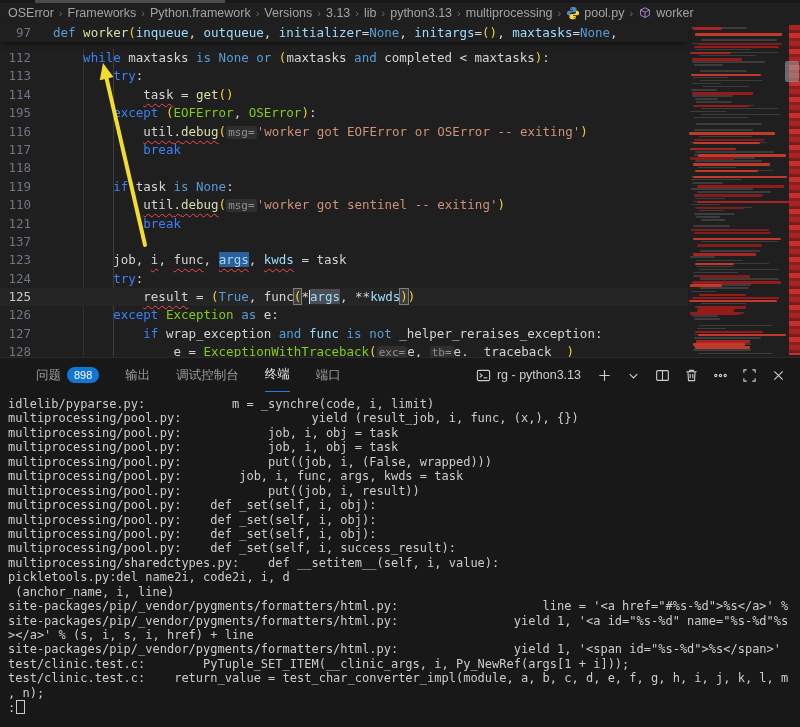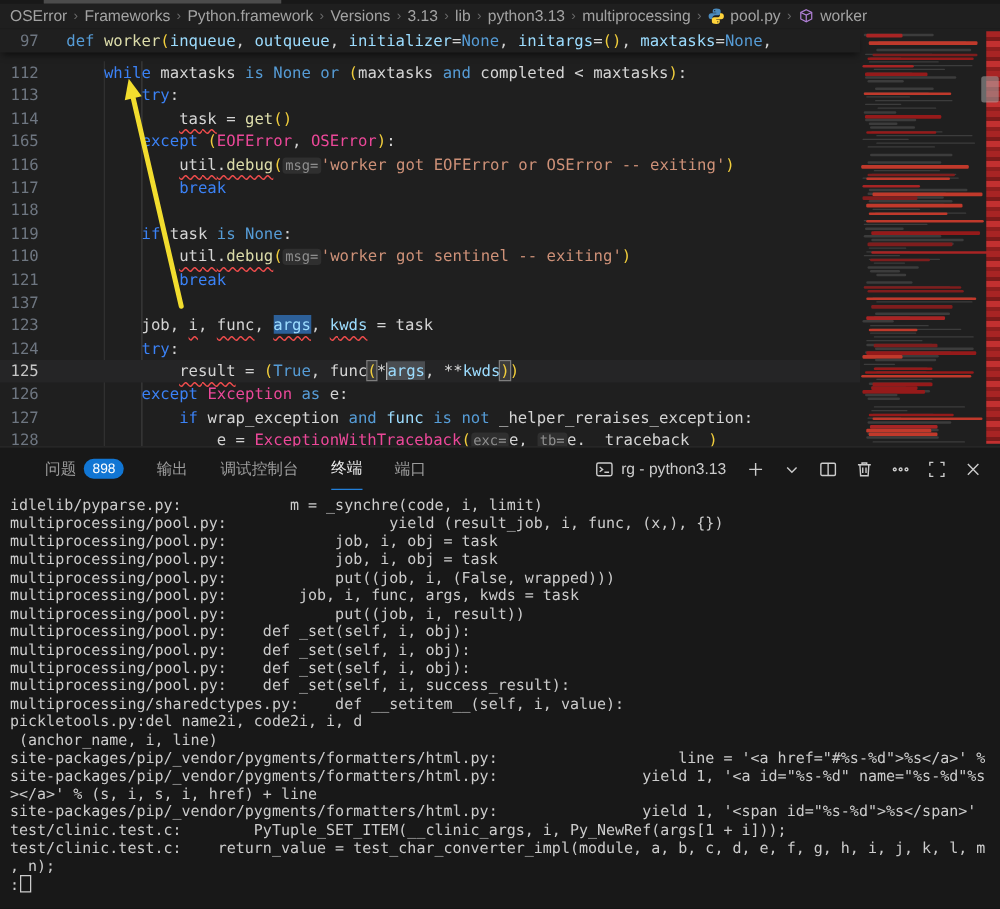--- a/index.html
+++ b/index.html
@@ -18,21 +18,21 @@
   .g1{left:83px;} .g2{left:113px;background:#3d3d3d;}
   .code-row,.sticky{position:relative;white-space:pre;height:18.4px;line-height:18.4px;
       font-family:"DejaVu Sans Mono","Liberation Mono",monospace;font-size:12.5px;color:#d4d4d4;z-index:2;}
   .sticky{position:absolute;top:1px;left:0;width:688px;background:#1f1f1f;z-index:4;
       box-shadow:0 4px 6px -2px rgba(0,0,0,0.55);}
   #codeRows{position:absolute;top:26px;left:0;width:688px;}
   .code-row.active{background:#252526;}
   .code-row.active .ln{color:#c6c6c6;}
   .ln{display:inline-block;width:31px;text-align:right;color:#6e7681;margin-right:22px;}
   .t-p{color:#d4d4d4}.t-k{color:#3b82f6}.t-d{color:#569cd6}.t-fn{color:#dcdcaa}
-  .t-ty{color:#ec4899}.t-v{color:#9cdcfe}.t-s{color:#ce9178}.t-b{color:#f0cd3c}
+  .t-ty{color:#84cc16}.t-v{color:#9cdcfe}.t-s{color:#ce9178}.t-b{color:#f0cd3c}
   .t-sq{text-decoration:underline wavy #f14c4c;text-decoration-thickness:1px;text-underline-offset:3.5px;}
   .t-selb{background:#2d6099;}
   .t-selg{background:#4a4d51;}
   .t-bm{outline:1px solid #7e7e7e;background:#3b3b3b;}
   .t-hint{background:#2f2f2f;color:#8f8f8f;border-radius:3px;padding:0 2px;font-size:11px;}
   .caret{display:inline-block;width:0;border-left:1.5px solid #e0e0e0;height:14px;vertical-align:-2.5px;}
   .arrow{position:absolute;left:0;top:0;z-index:6;pointer-events:none;}
   
   .minimap{position:absolute;left:688px;top:2px;width:99px;height:330px;z-index:3;}
   .mm-line{position:absolute;height:2px;border-radius:1px;}
@@ -114,21 +114,21 @@
       </span>
     </nav>
 
   <div class="editor">
     <div class="guide g1"></div>
     <div class="guide g2"></div>
     <div id="codeRows">
         <div class="code-row"><span class="ln">112</span><span class="t-p">    </span><span class="t-k">while</span><span class="t-p"> maxtasks </span><span class="t-d">is</span><span class="t-p"> </span><span class="t-d">None</span><span class="t-p"> </span><span class="t-d">or</span><span class="t-p"> </span><span class="t-b">(</span><span class="t-p">maxtasks </span><span class="t-d">and</span><span class="t-p"> completed &lt; maxtasks</span><span class="t-b">)</span><span class="t-p">:</span></div>
         <div class="code-row"><span class="ln">113</span><span class="t-p">        </span><span class="t-k">try</span><span class="t-p">:</span></div>
         <div class="code-row"><span class="ln">114</span><span class="t-p">            </span><span class="t-p t-sq">task</span><span class="t-p"> = </span><span class="t-fn">get</span><span class="t-b">()</span></div>
-        <div class="code-row"><span class="ln">165</span><span class="t-p">        </span><span class="t-k">except</span><span class="t-p"> </span><span class="t-b">(</span><span class="t-ty">EOFError</span><span class="t-p">, </span><span class="t-ty">OSError</span><span class="t-b">)</span><span class="t-p">:</span></div>
+        <div class="code-row"><span class="ln">195</span><span class="t-p">        </span><span class="t-k">except</span><span class="t-p"> </span><span class="t-b">(</span><span class="t-ty">EOFError</span><span class="t-p">, </span><span class="t-ty">OSError</span><span class="t-b">)</span><span class="t-p">:</span></div>
         <div class="code-row"><span class="ln">116</span><span class="t-p">            </span><span class="t-p t-sq">util</span><span class="t-p t-sq">.</span><span class="t-fn t-sq">debug</span><span class="t-b">(</span><span class="t-hint">msg=</span><span class="t-s">'worker got EOFError or OSError -- exiting'</span><span class="t-b">)</span></div>
         <div class="code-row"><span class="ln">117</span><span class="t-p">            </span><span class="t-k">break</span></div>
         <div class="code-row"><span class="ln">118</span></div>
         <div class="code-row"><span class="ln">119</span><span class="t-p">        </span><span class="t-k">if</span><span class="t-p"> task </span><span class="t-d">is</span><span class="t-p"> </span><span class="t-d">None</span><span class="t-p">:</span></div>
         <div class="code-row"><span class="ln">110</span><span class="t-p">            </span><span class="t-p t-sq">util</span><span class="t-p t-sq">.</span><span class="t-fn t-sq">debug</span><span class="t-b">(</span><span class="t-hint">msg=</span><span class="t-s">'worker got sentinel -- exiting'</span><span class="t-b">)</span></div>
         <div class="code-row"><span class="ln">121</span><span class="t-p">            </span><span class="t-k">break</span></div>
         <div class="code-row"><span class="ln">137</span></div>
         <div class="code-row"><span class="ln">123</span><span class="t-p">        </span><span class="t-p">job</span><span class="t-p">, </span><span class="t-p t-sq">i</span><span class="t-p">, </span><span class="t-p t-sq">func</span><span class="t-p">, </span><span class="t-v t-sq t-selb">args</span><span class="t-p">, </span><span class="t-v t-sq">kwds</span><span class="t-p"> = </span><span class="t-p">task</span></div>
         <div class="code-row"><span class="ln">124</span><span class="t-p">        </span><span class="t-k">try</span><span class="t-p">:</span></div>
         <div class="code-row active"><span class="ln">125</span><span class="t-p">            </span><span class="t-p t-sq">result</span><span class="t-p"> = </span><span class="t-b">(</span><span class="t-d">True</span><span class="t-p">, </span><span class="t-p">func</span><span class="t-b t-bm">(</span><span class="t-p">*</span><span class="caret"></span><span class="t-v t-selg">args</span><span class="t-p">, </span><span class="t-p">**</span><span class="t-v">kwds</span><span class="t-b t-bm">)</span><span class="t-b">)</span></div>

